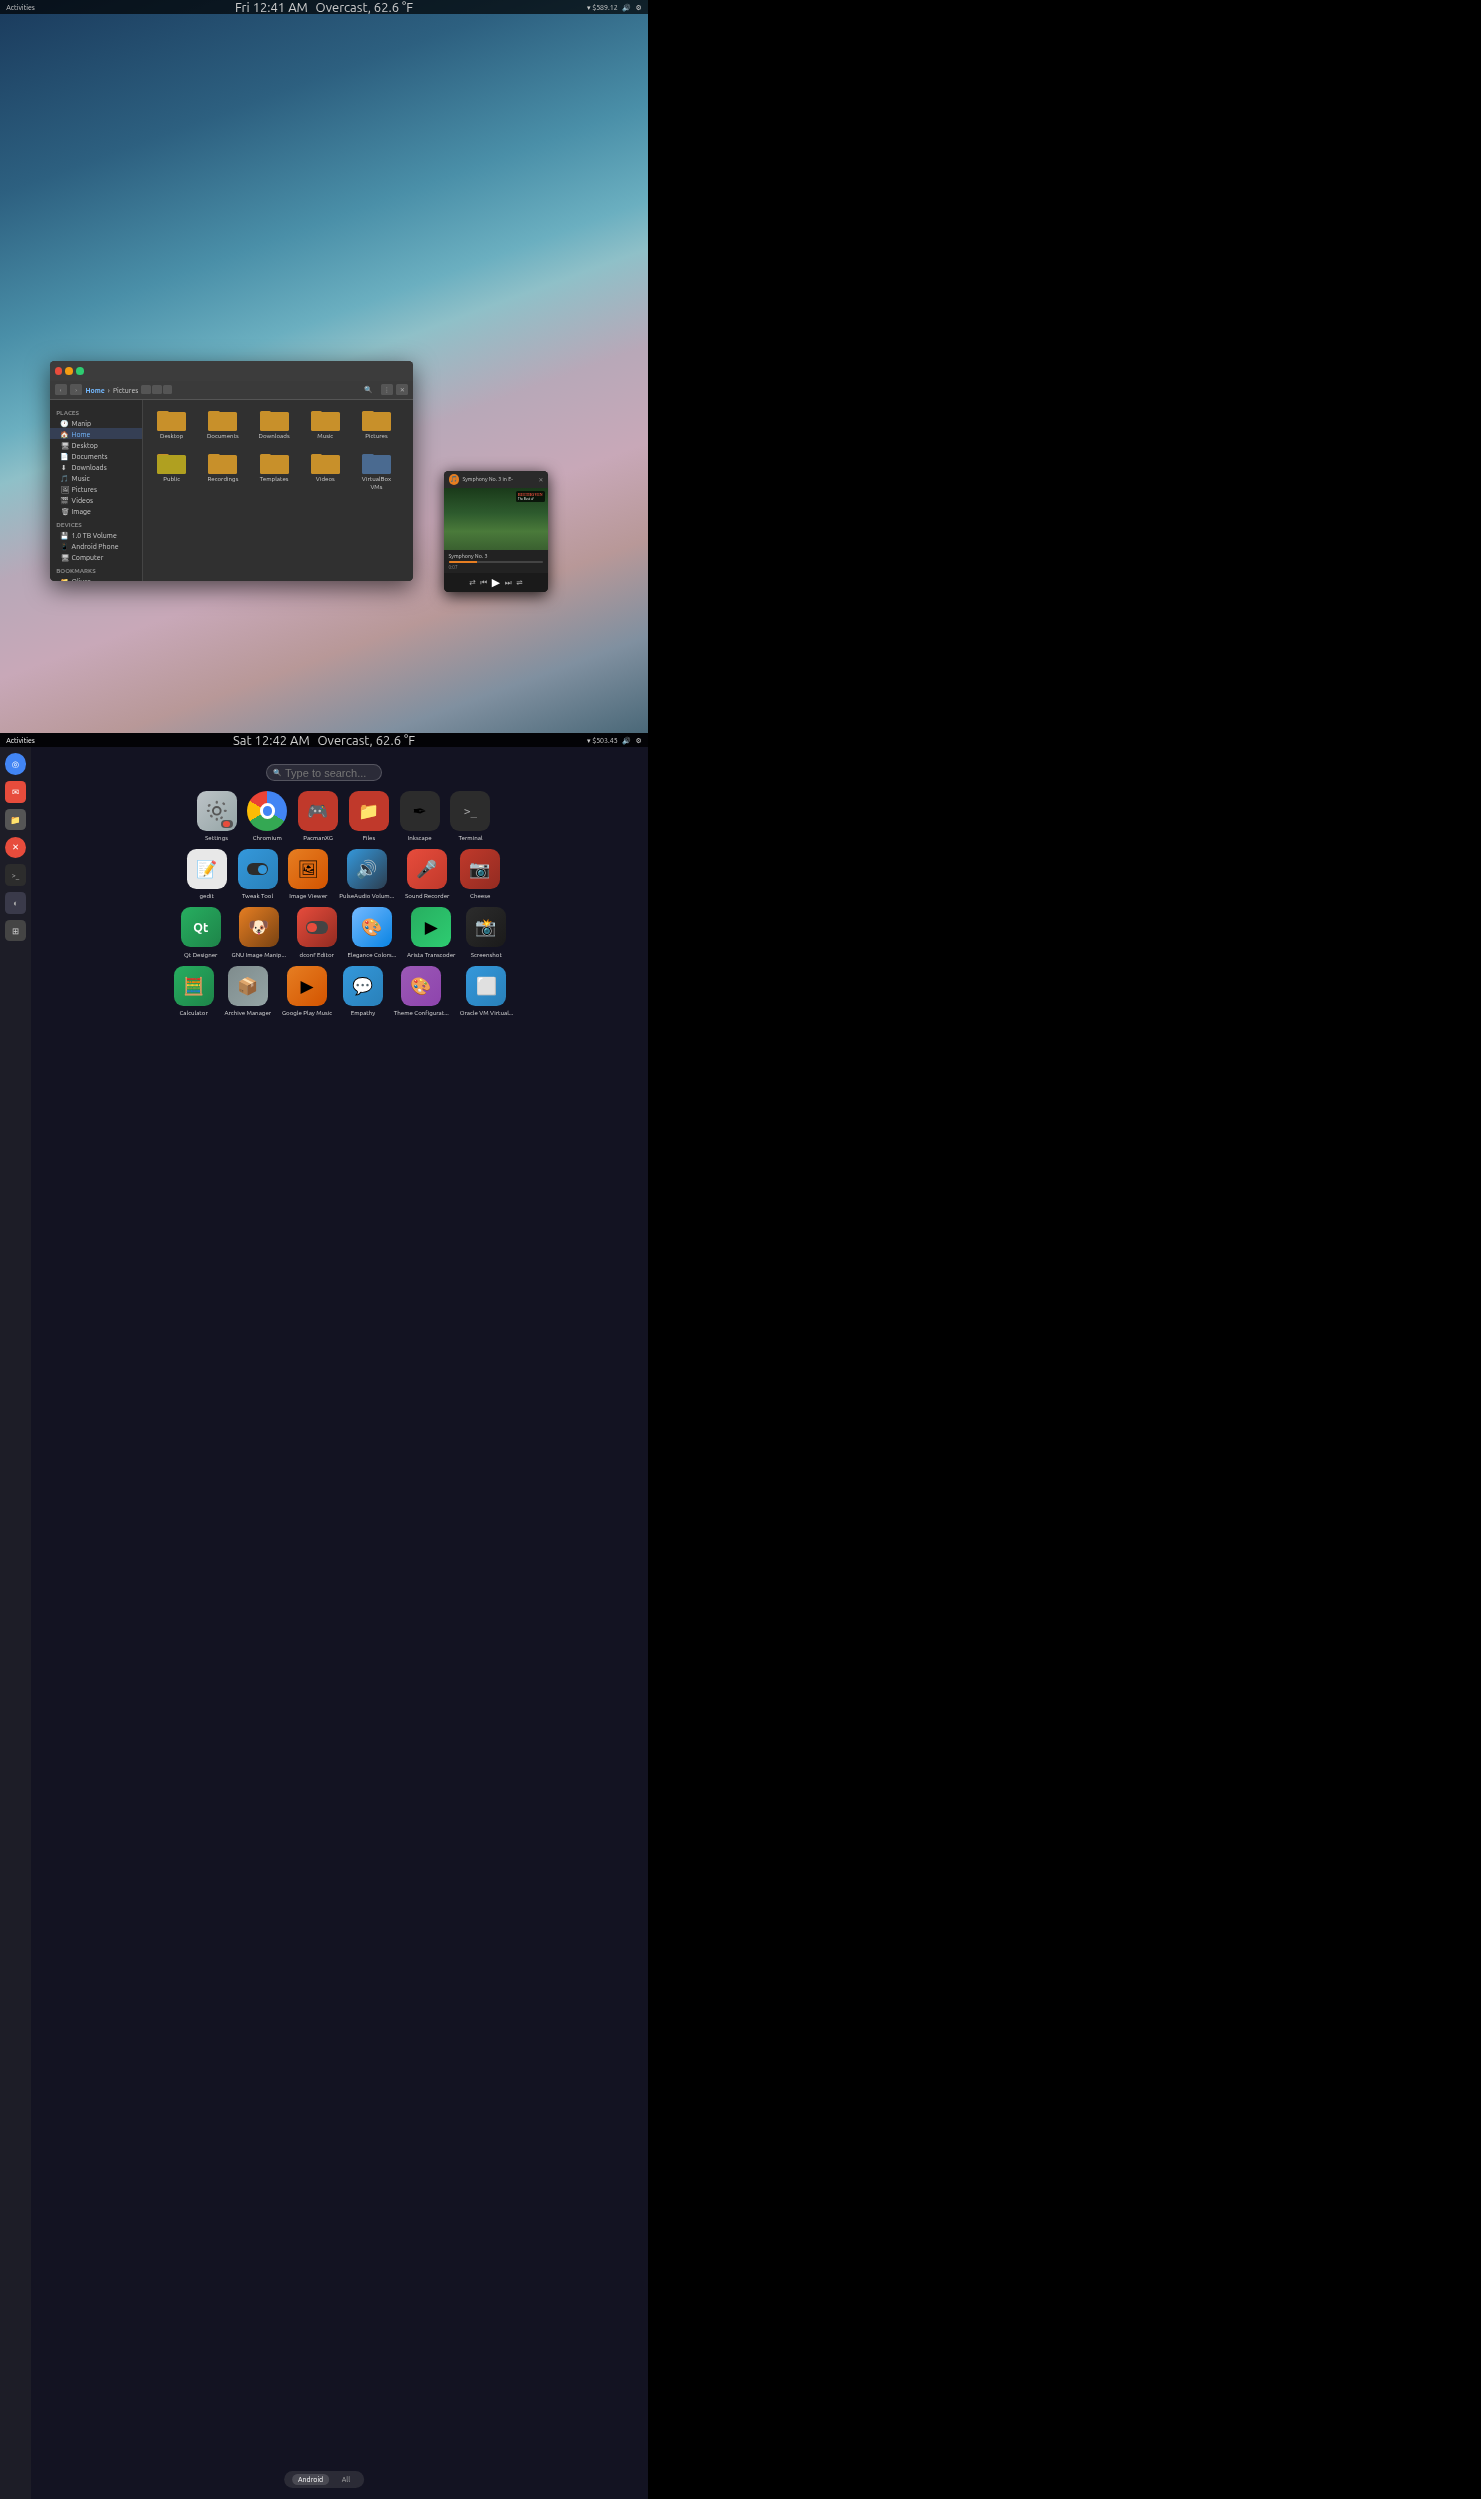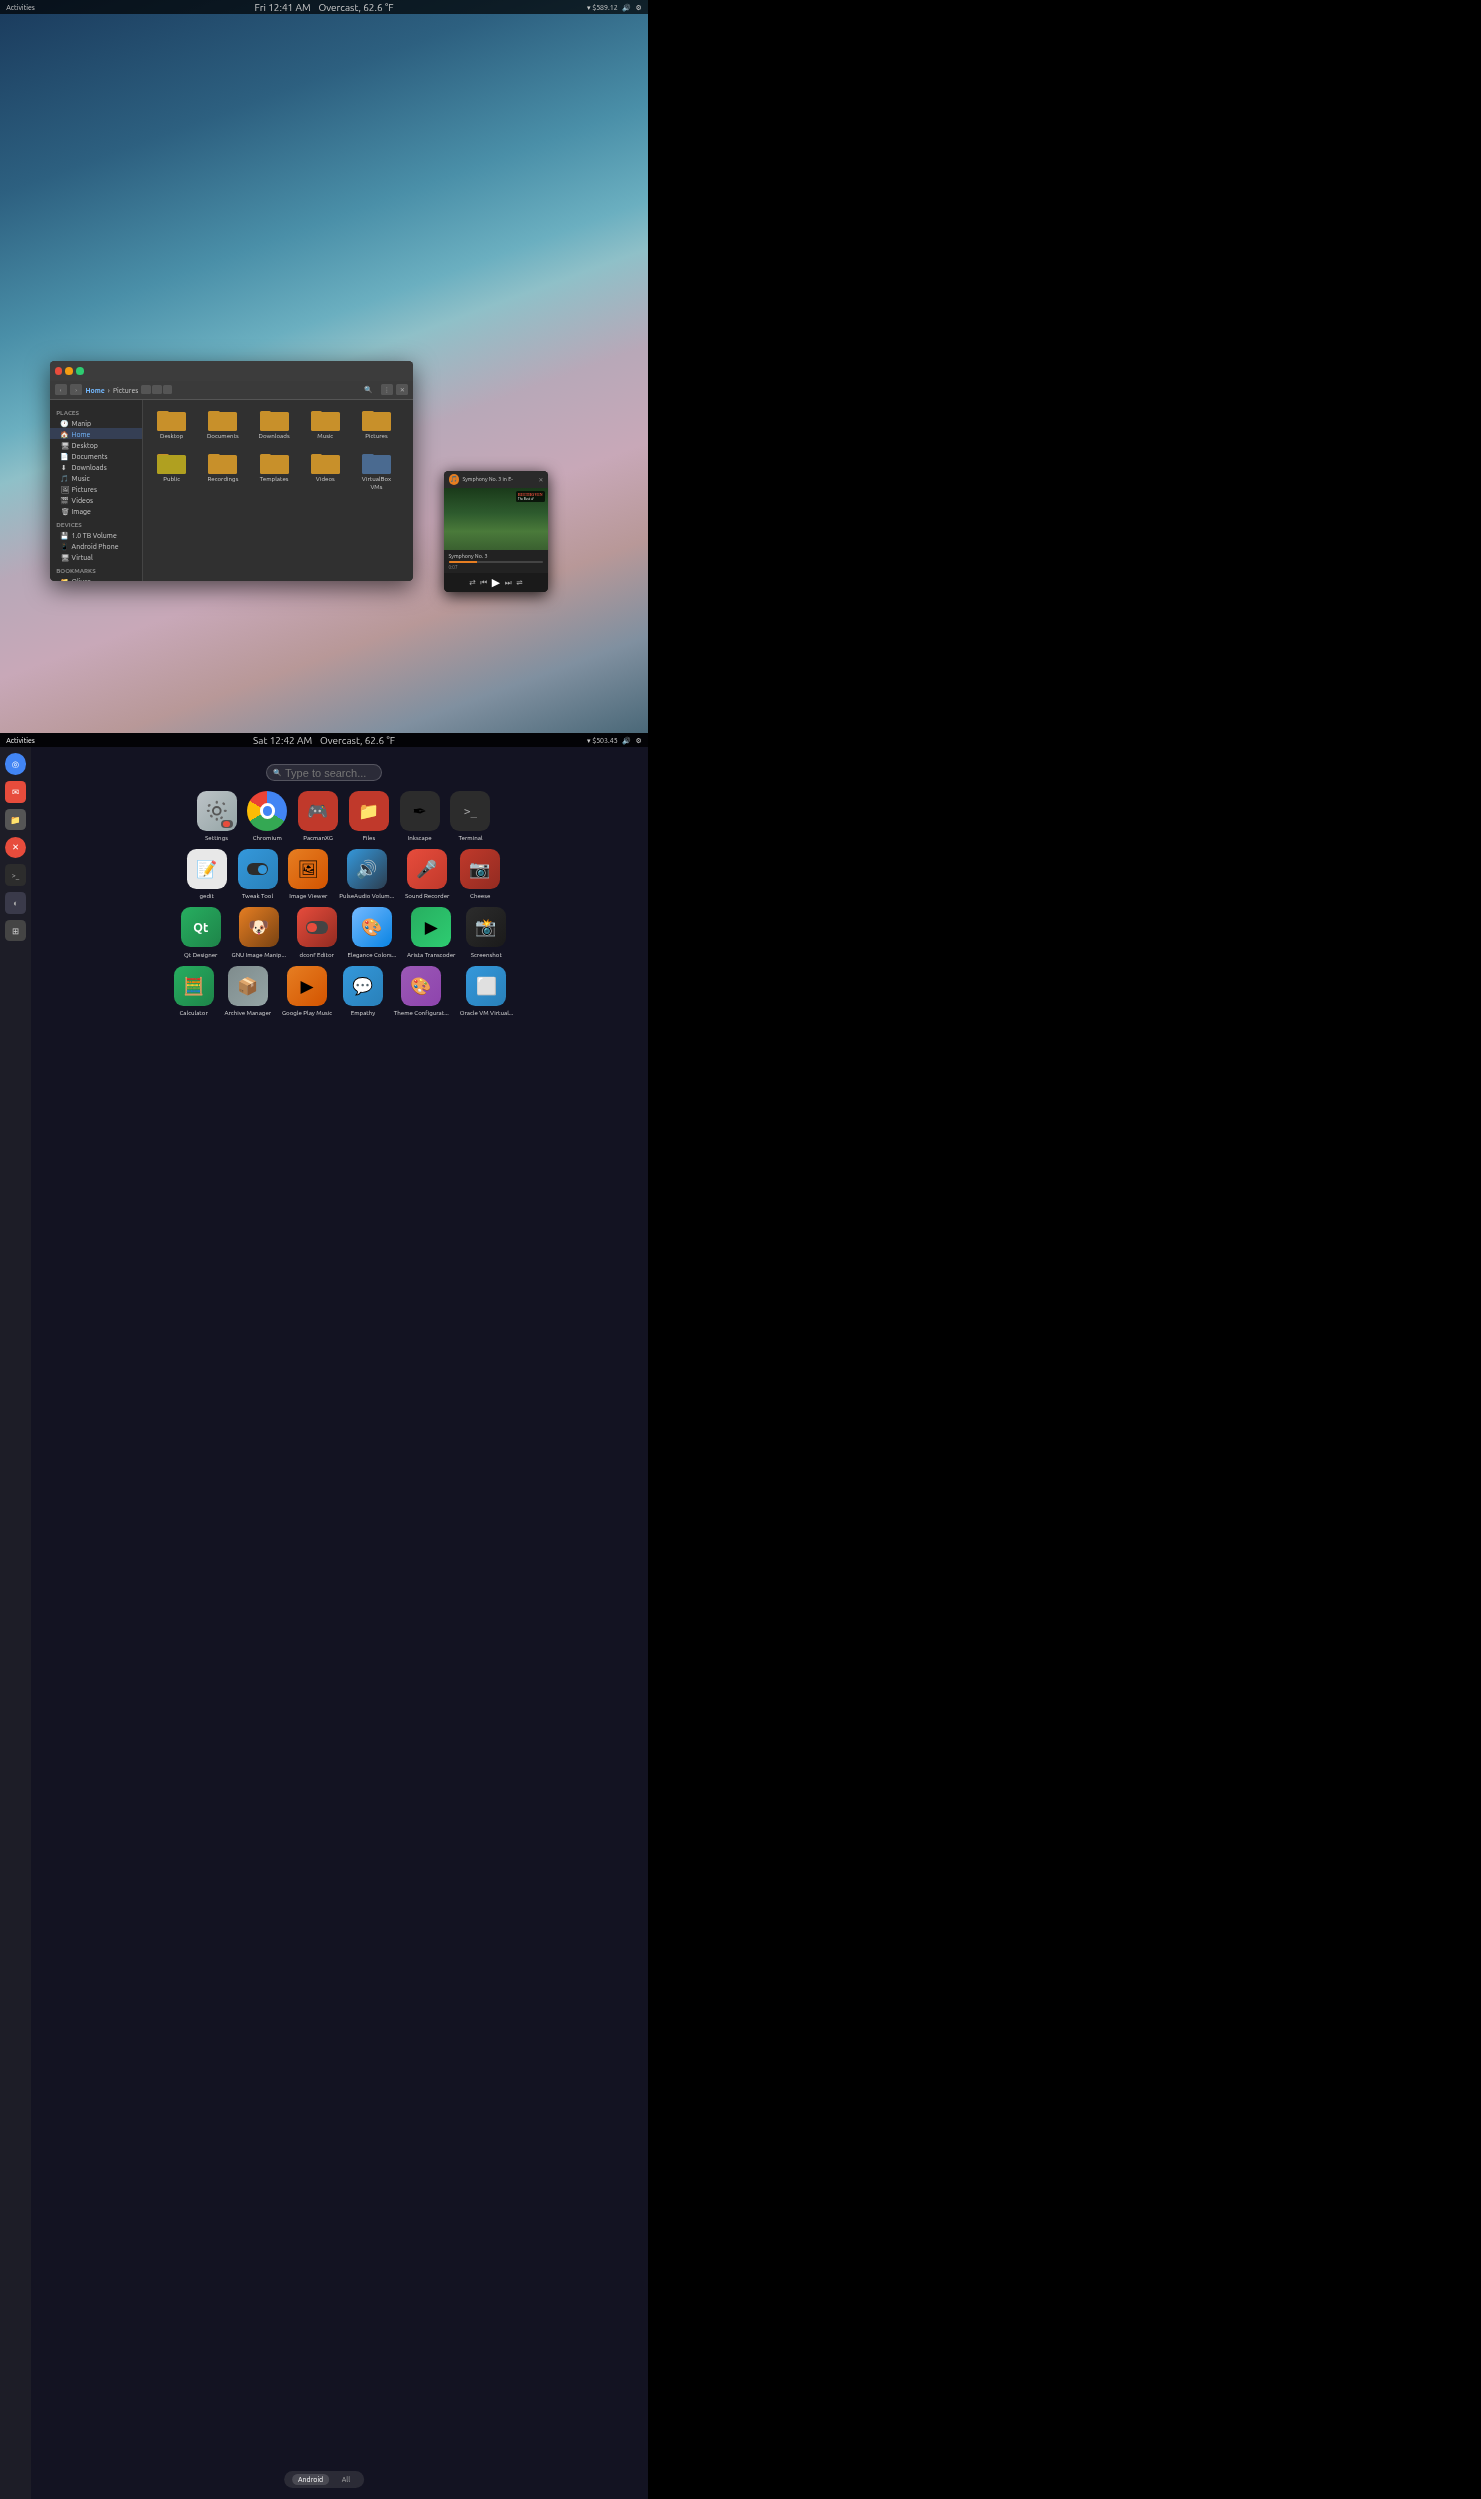--- a/index.html
+++ b/index.html
@@ -32,21 +32,21 @@
       z-index: 100;
     }
 
     .topbar-left {
       color: #ccc;
       font-size: 7px;
     }
 
     .topbar-center {
       color: #ccc;
-      font-size: 10px;
+      font-size: 13px;
       position: absolute;
       left: 50%;
       transform: translateX(-50%);
       display: flex;
       gap: 7.7px;
     }
 
     .topbar-right {
       color: #ccc;
       font-size: 7px;
@@ -649,21 +649,21 @@
         <div class="fm-sidebar-item">
           <span class="fm-sidebar-icon">💾</span>
           <span>1.0 TB Volume</span>
         </div>
         <div class="fm-sidebar-item">
           <span class="fm-sidebar-icon">📱</span>
           <span>Android Phone</span>
         </div>
         <div class="fm-sidebar-item">
           <span class="fm-sidebar-icon">🖥</span>
-          <span>Virtual</span>
+          <span>Computer</span>
         </div>
 
         <div class="fm-sidebar-section">Bookmarks</div>
         <div class="fm-sidebar-item">
           <span class="fm-sidebar-icon">📁</span>
           <span>Oliver</span>
         </div>
 
       </div>
 

